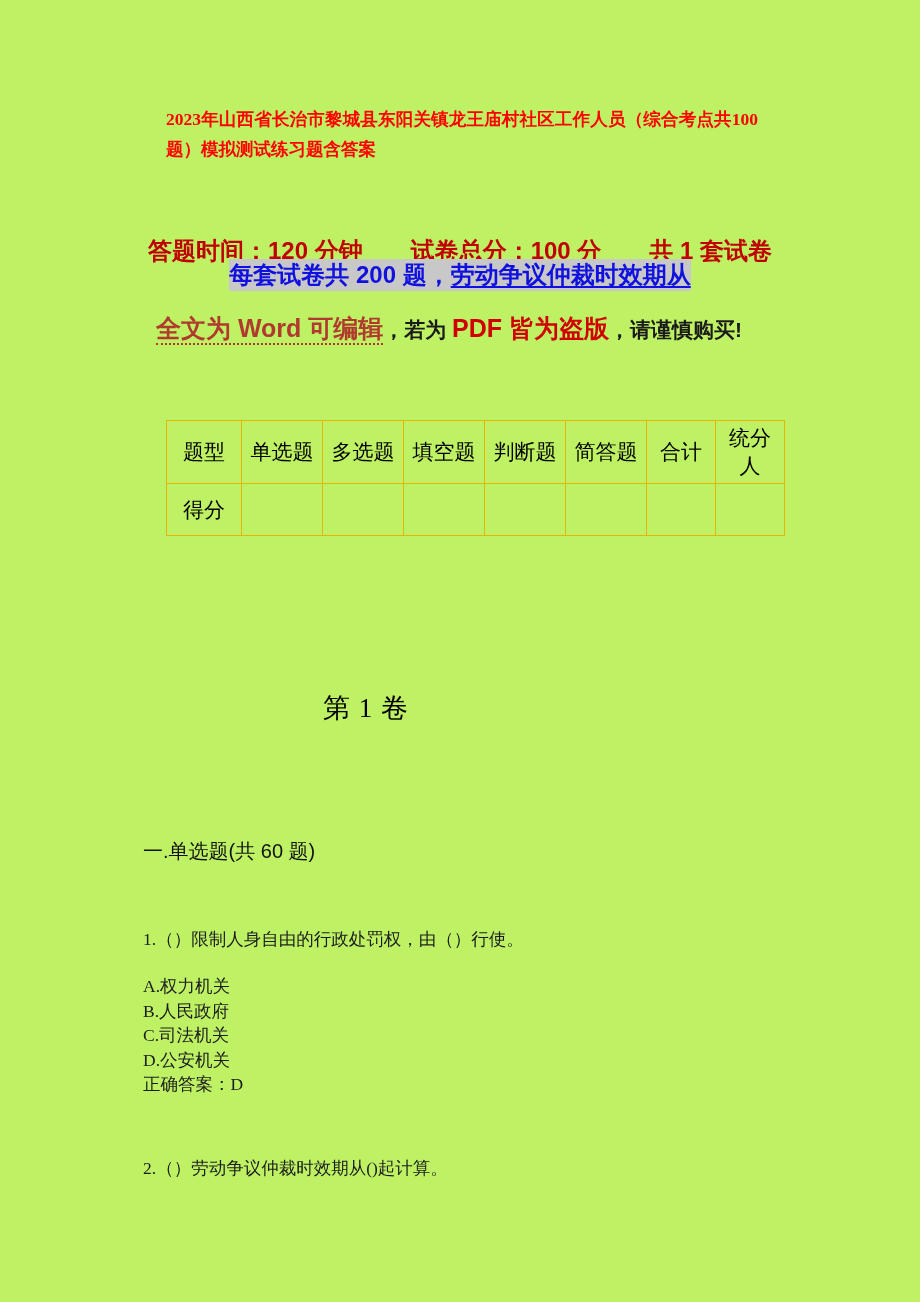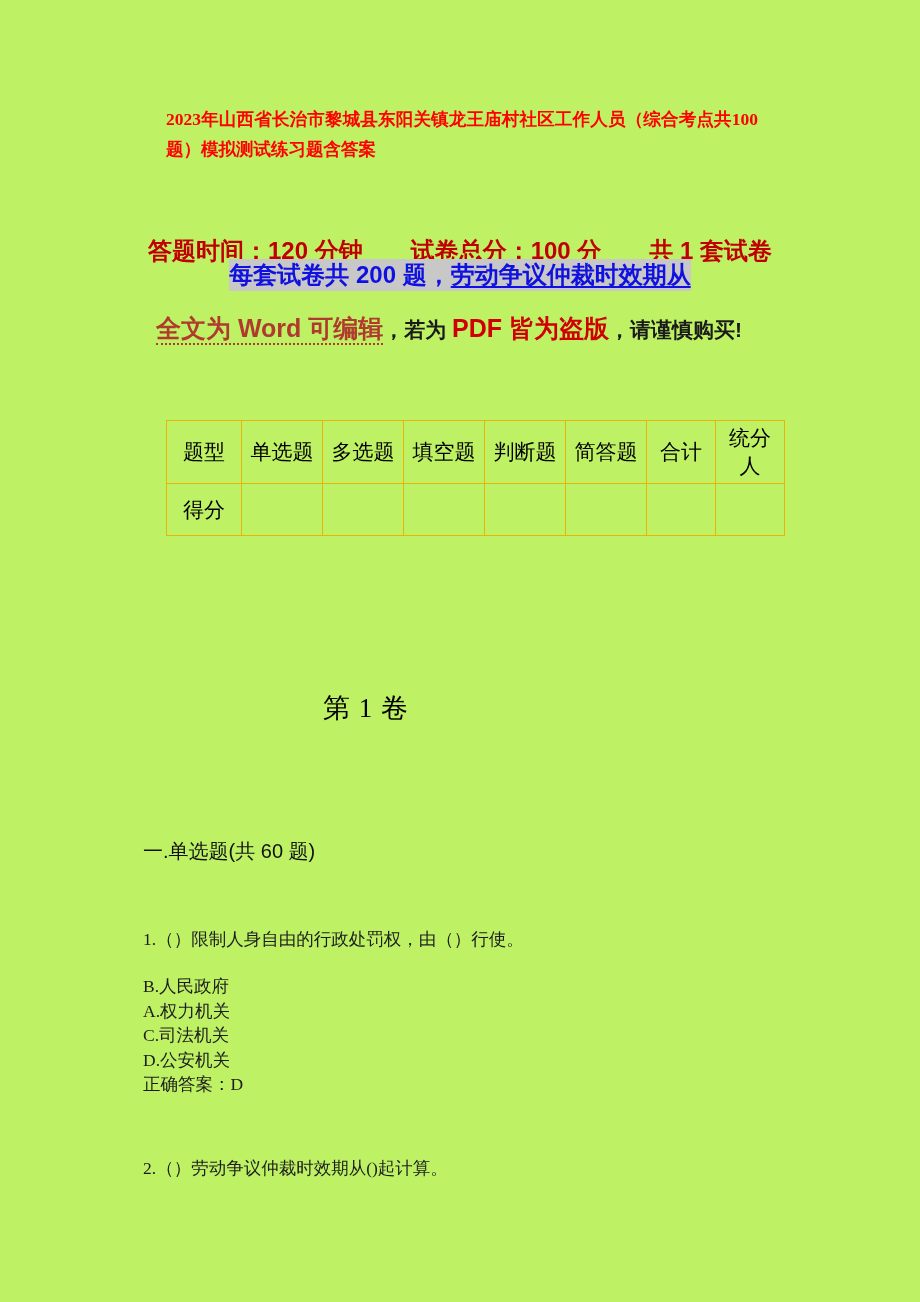--- a/index.html
+++ b/index.html
@@ -214,22 +214,22 @@
 
   <div class="volume-heading">第 1 卷</div>
 
   <div class="body-area">
 
     <div class="section-heading">一.单选题(共 60 题)</div>
 
     <div class="question">
       <p class="q-stem">1.（）限制人身自由的行政处罚权，由（）行使。</p>
       <div class="q-options">
+        <p class="opt">A.权力机关</p>
         <p class="opt">B.人民政府</p>
-        <p class="opt">A.权力机关</p>
         <p class="opt">C.司法机关</p>
         <p class="opt">D.公安机关</p>
       </div>
       <p class="q-answer">正确答案：D</p>
     </div>
 
     <div class="q-gap"></div>
 
     <div class="question">
       <p class="q-stem">2.（）劳动争议仲裁时效期从()起计算。</p>

